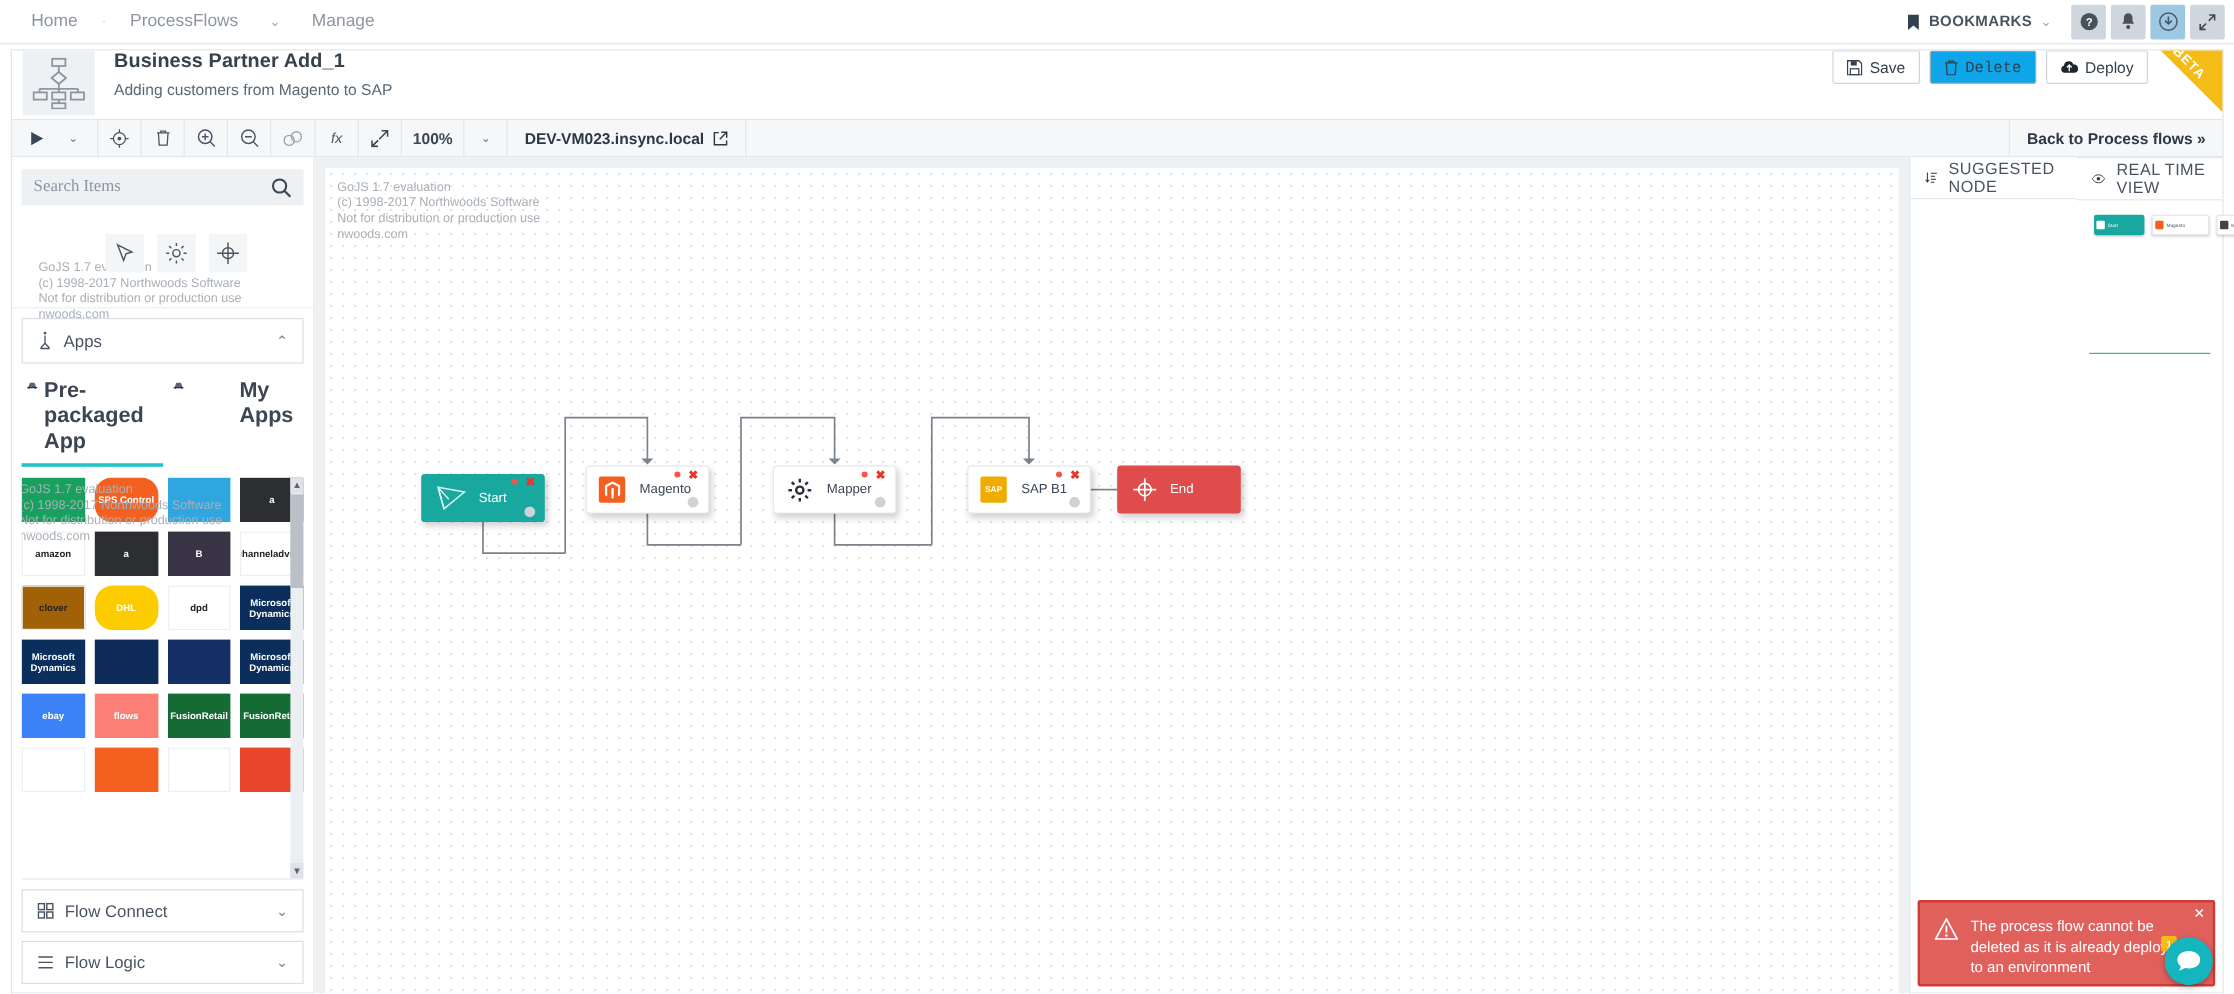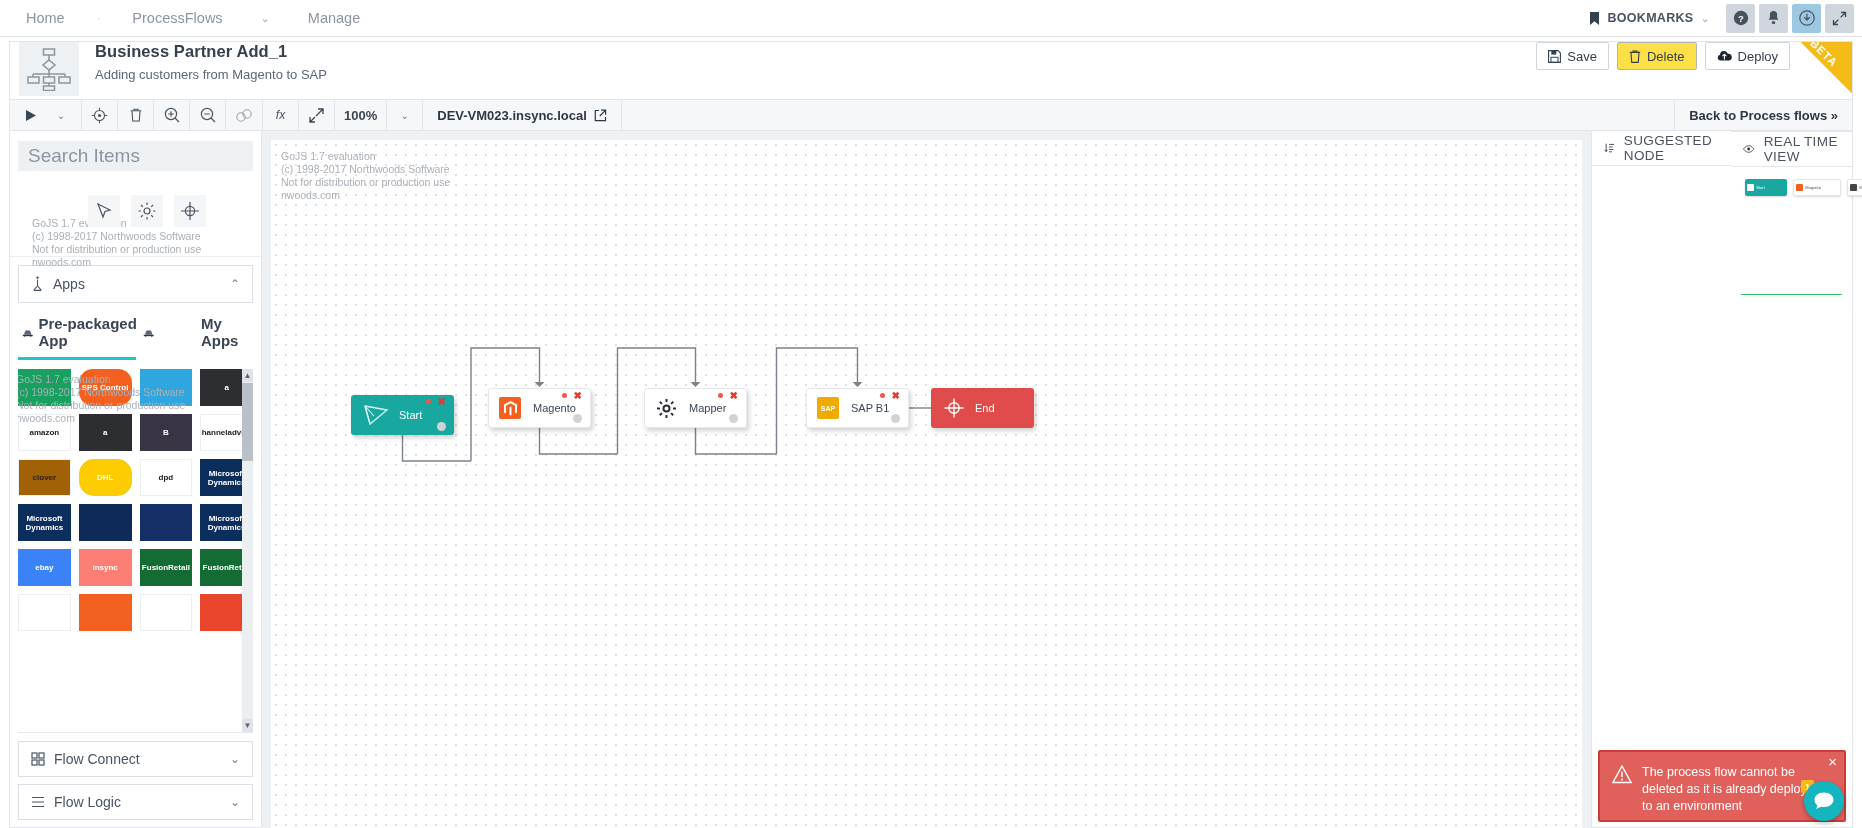--- a/index.html
+++ b/index.html
@@ -10,21 +10,21 @@
     overflow: hidden;
   }
   .app { position: relative; width: 1862px; height: 828px; }
 
   
   .topbar {
     height: 37px; display: flex; align-items: center;
     background: #fff; border-bottom: 1px solid #dfe3e8;
     padding: 0 8px;
   }
-  .crumbs { display: flex; align-items: center; gap: 16px; }
+  .crumbs { display: flex; align-items: center; gap: 4px; }
   .crumb {
     color: #8d96a0; font-size: 14.5px; padding: 0 16px;
     cursor: pointer; white-space: nowrap;
   }
   .crumb:first-child { padding-left: 18px; }
   .crumb-sep { color: #c3c9d0; font-size: 11px; }
   .crumb-caret { color: #9aa3ac; font-size: 11px; padding: 0 6px; }
   .topbar-right { margin-left: auto; display: flex; align-items: center; gap: 0; }
   .bookmarks {
     display: flex; align-items: center; gap: 7px;
@@ -55,21 +55,21 @@
   .titleblock { margin-left: 16px; }
   .flowtitle { font-size: 16.5px; font-weight: bold; color: #36414e; letter-spacing: .1px; }
   .flowsub { font-size: 13px; color: #5c6773; margin-top: 6px; }
   .hdr-actions { margin-left: auto; display: flex; gap: 8px; padding-right: 62px; }
   .btn {
     display: flex; align-items: center; gap: 6px;
     height: 28px; padding: 0 11px; font-size: 13px; color: #34404d;
     background: #fff; border: 1px solid #cfd5db; border-radius: 2px;
     cursor: pointer; white-space: nowrap;
   }
-  .btn.pressed { background: #fde047; border-color: #b4b4b4; }
+  .btn.pressed { background: #0ea5e9; border-color: #b4b4b4; font-family: Liberation Mono, monospace; }
   .beta-ribbon {
     position: absolute; top: -22px; right: -30px;
     width: 96px; height: 46px; background: #f5bc18;
     transform: rotate(45deg);
     display: flex; align-items: flex-end; justify-content: center;
     padding-bottom: 3px;
   }
   .beta-ribbon span {
     font-size: 11px; font-weight: bold; color: #fff; letter-spacing: 1px;
   }
@@ -102,21 +102,21 @@
   .palette {
     width: 253px; background: #fff; border: 1px solid #e2e6ea; border-top: none;
     display: flex; flex-direction: column; position: relative;
   }
   .searchwrap {
     margin: 10px 8px 0 8px; height: 30px; background: #eef1f4;
     display: flex; align-items: center; padding: 0 10px;
   }
   .searchwrap input {
     flex: 1; border: none; background: transparent; outline: none;
-    font-size: 19px; color: #be185d; font-family: Liberation Sans, sans-serif;
+    font-size: 14px; color: #be185d; font-family: Liberation Serif, serif;
   }
   .searchwrap input::placeholder { color: #8c96a1; }
   .pal-tools {
     position: relative; height: 78px; border-bottom: 1px solid #eceff2;
     margin-top: 8px;
   }
   .pal-tool {
     position: absolute; top: 16px; width: 32px; height: 32px;
     background: #f3f5f7; display: flex; align-items: center; justify-content: center;
     cursor: pointer;
@@ -128,22 +128,22 @@
   .accordion {
     margin: 8px 8px 0 8px; border: 1px solid #d9dfe5;
   }
   .acc-head {
     height: 36px; display: flex; align-items: center; gap: 9px;
     padding: 0 12px; cursor: pointer; font-size: 14px; color: #4a5461;
   }
   .acc-head .chev { margin-left: auto; color: #7a848e; font-size: 12px; }
   .tabs { display: flex; margin: 6px 8px 0 8px; gap: 0; }
   .tab {
-    display: flex; align-items: center; gap: 5px;
-    font-size: 15px; font-weight: bold; color: #3c4characters;
+    display: flex; align-items: flex-start; gap: 5px;
+    font-size: 18px; font-weight: bold; color: #3c4characters;
     color: #3c4653; padding: 6px 4px 8px 4px; cursor: pointer;
   }
   .tab.spacer { flex: 0 0 38px; }
   .tab-underline { height: 3px; background: #21c5c8; margin: 0 8px; width: 118px; }
   .grid {
     position: relative; margin: 9px 8px 0 8px; flex: 1;
     display: grid; grid-template-columns: repeat(4, 1fr);
     gap: 8px; align-content: start; overflow: hidden;
   }
   .tile {
@@ -515,21 +515,21 @@
           <div class="tile" style="background: rgb(255, 255, 255); color: rgb(34, 34, 34); border: 1px solid rgb(236, 239, 242);">channeladvisor</div>
           <div class="tile" style="background: #a16207; color: rgb(34, 34, 34); border: 1px solid rgb(236, 239, 242);">clover</div>
           <div class="tile" style="background: rgb(252, 203, 0); color: rgb(255, 255, 255); border-radius: 15px;">DHL</div>
           <div class="tile" style="background: rgb(255, 255, 255); color: rgb(34, 34, 34); border: 1px solid rgb(236, 239, 242);">dpd</div>
           <div class="tile" style="background: rgb(12, 46, 92); color: rgb(255, 255, 255);">Microsoft Dynamics</div>
           <div class="tile" style="background: rgb(12, 46, 92); color: rgb(255, 255, 255);">Microsoft Dynamics</div>
           <div class="tile" style="background: rgb(13, 42, 88); color: rgb(255, 255, 255);"></div>
           <div class="tile" style="background: rgb(19, 47, 102); color: rgb(255, 255, 255);"></div>
           <div class="tile" style="background: rgb(12, 46, 92); color: rgb(255, 255, 255);">Microsoft Dynamics</div>
           <div class="tile" style="background: #3b82f6; color: rgb(255, 255, 255);">ebay</div>
-          <div class="tile" style="background: rgb(251, 127, 116); color: rgb(255, 255, 255);">insync</div>
+          <div class="tile" style="background: rgb(251, 127, 116); color: rgb(255, 255, 255);">flows</div>
           <div class="tile" style="background: rgb(20, 107, 51); color: rgb(255, 255, 255);">FusionRetail</div>
           <div class="tile" style="background: rgb(20, 107, 51); color: rgb(255, 255, 255);">FusionRetail</div>
           <div class="tile" style="background: rgb(255, 255, 255); color: rgb(34, 34, 34); border: 1px solid rgb(236, 239, 242);"></div>
           <div class="tile" style="background: rgb(244, 96, 31); color: rgb(255, 255, 255);"></div>
           <div class="tile" style="background: rgb(255, 255, 255); color: rgb(34, 34, 34); border: 1px solid rgb(236, 239, 242);"></div>
           <div class="tile" style="background: rgb(232, 69, 44); color: rgb(255, 255, 255);"></div>
         </div>
 
       <div class="footer-acc">
         <div class="foot-item" style="margin-top:8px">

